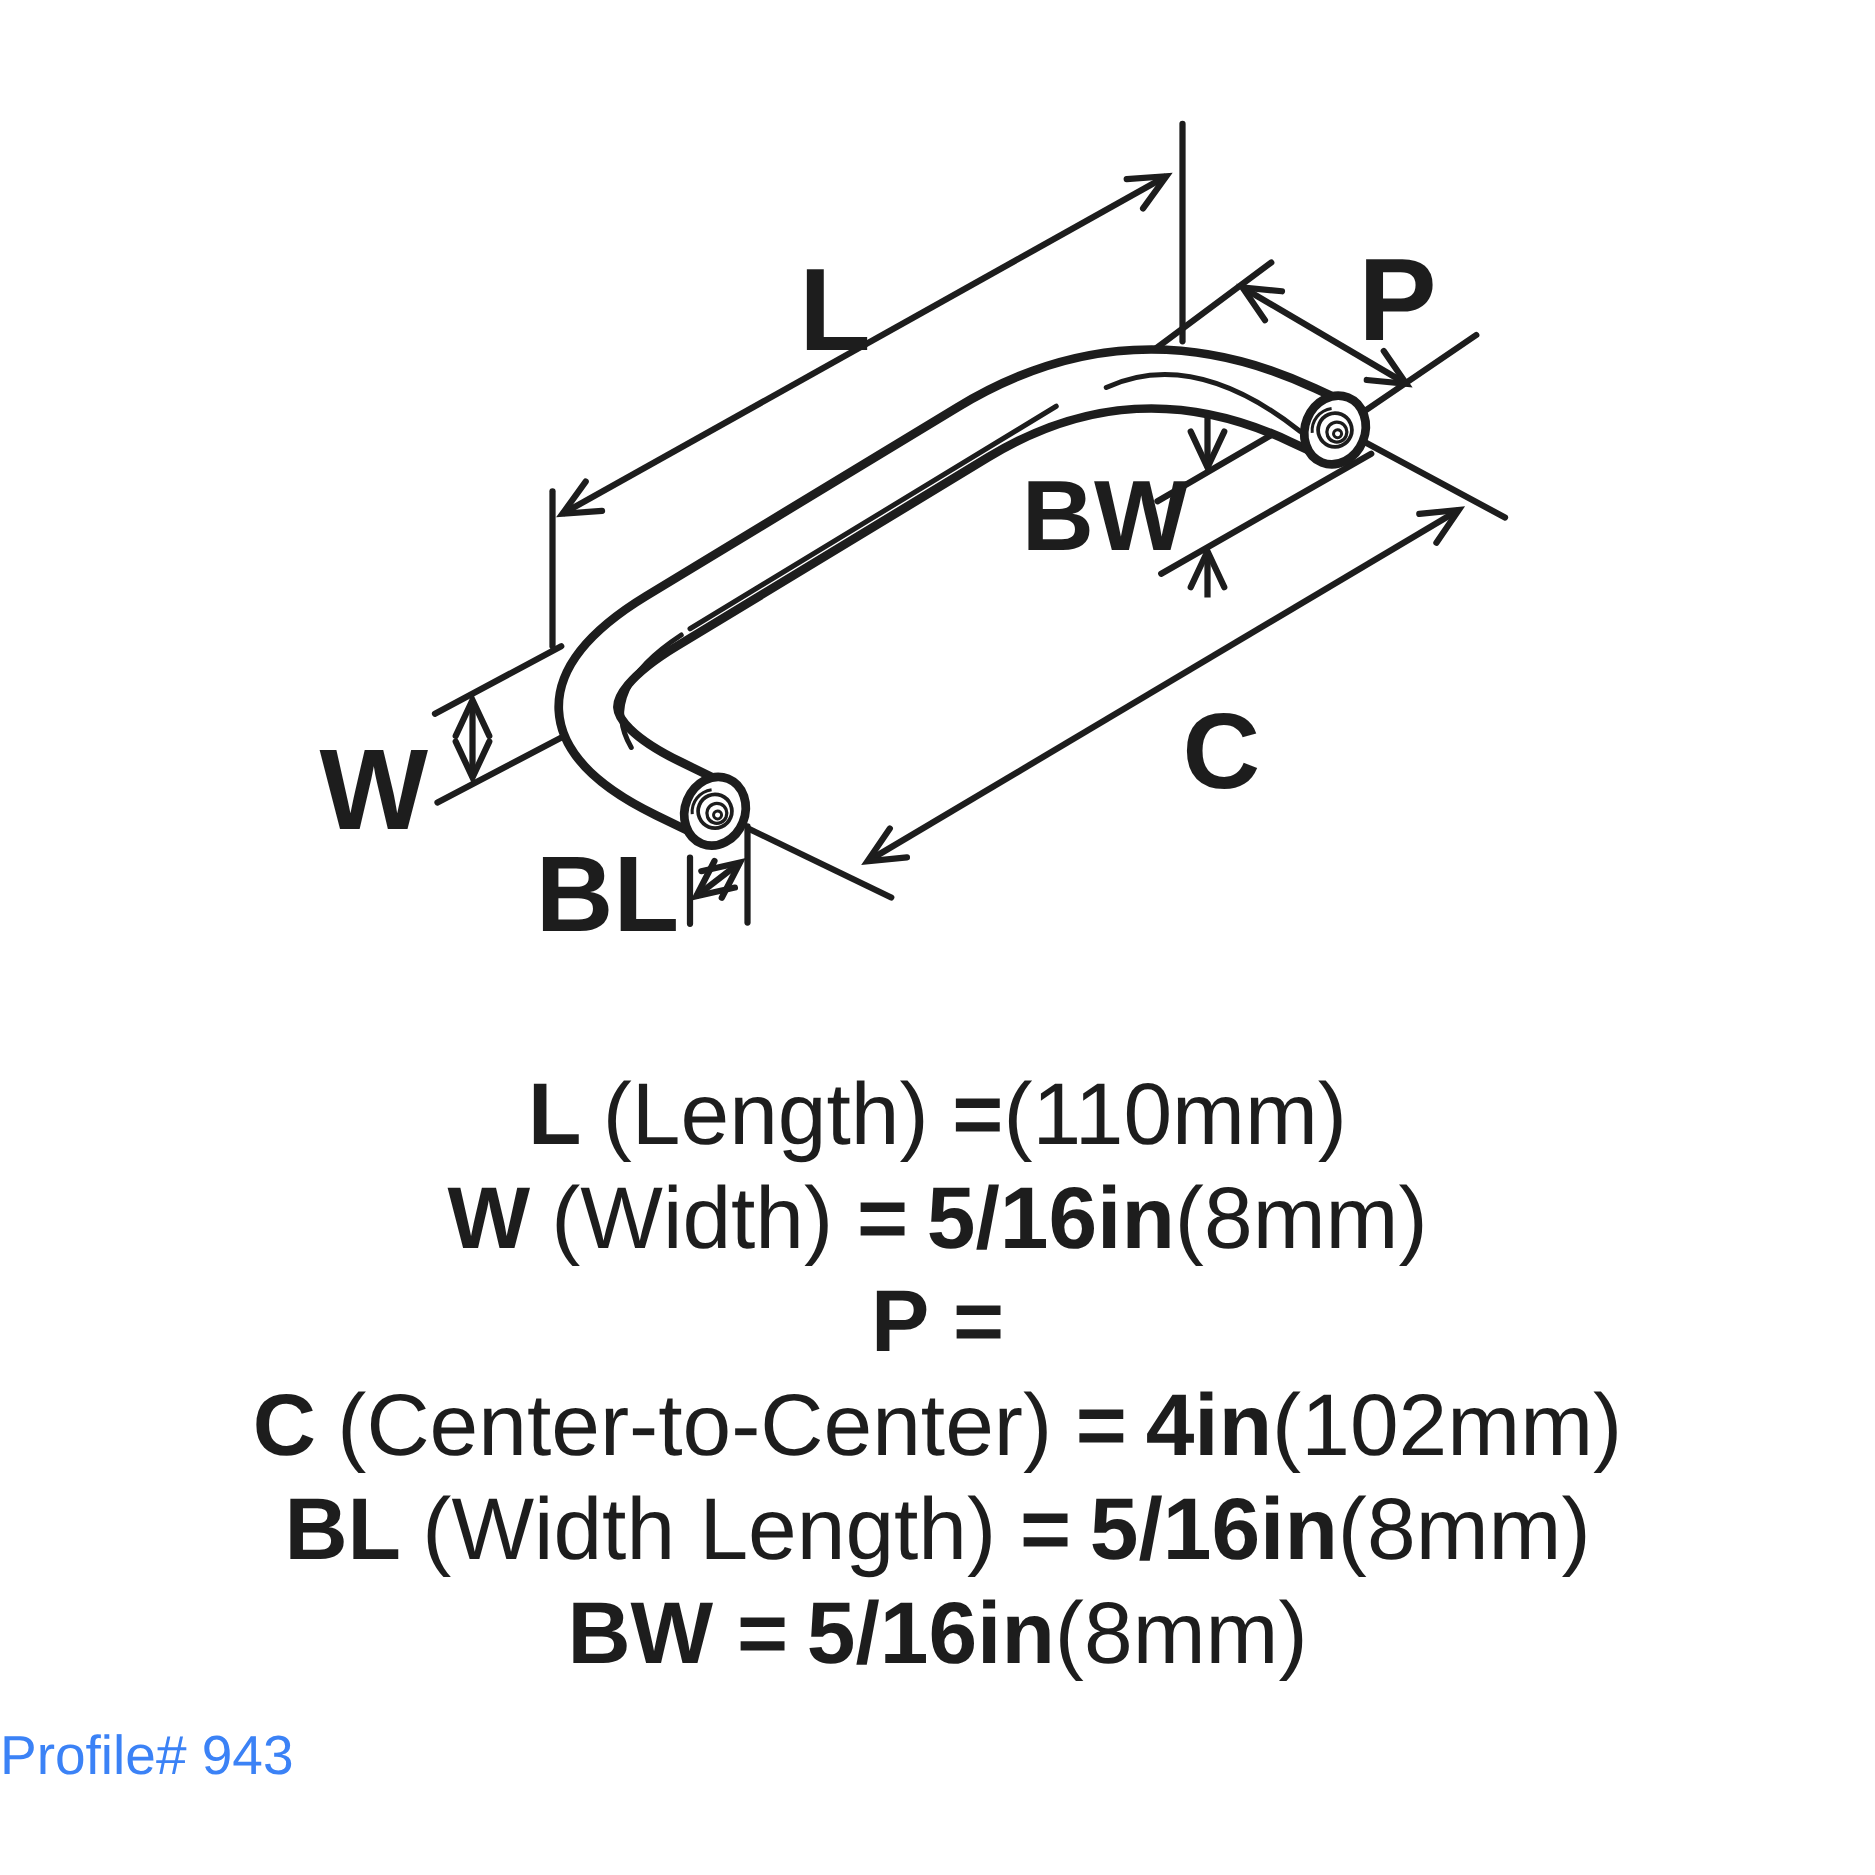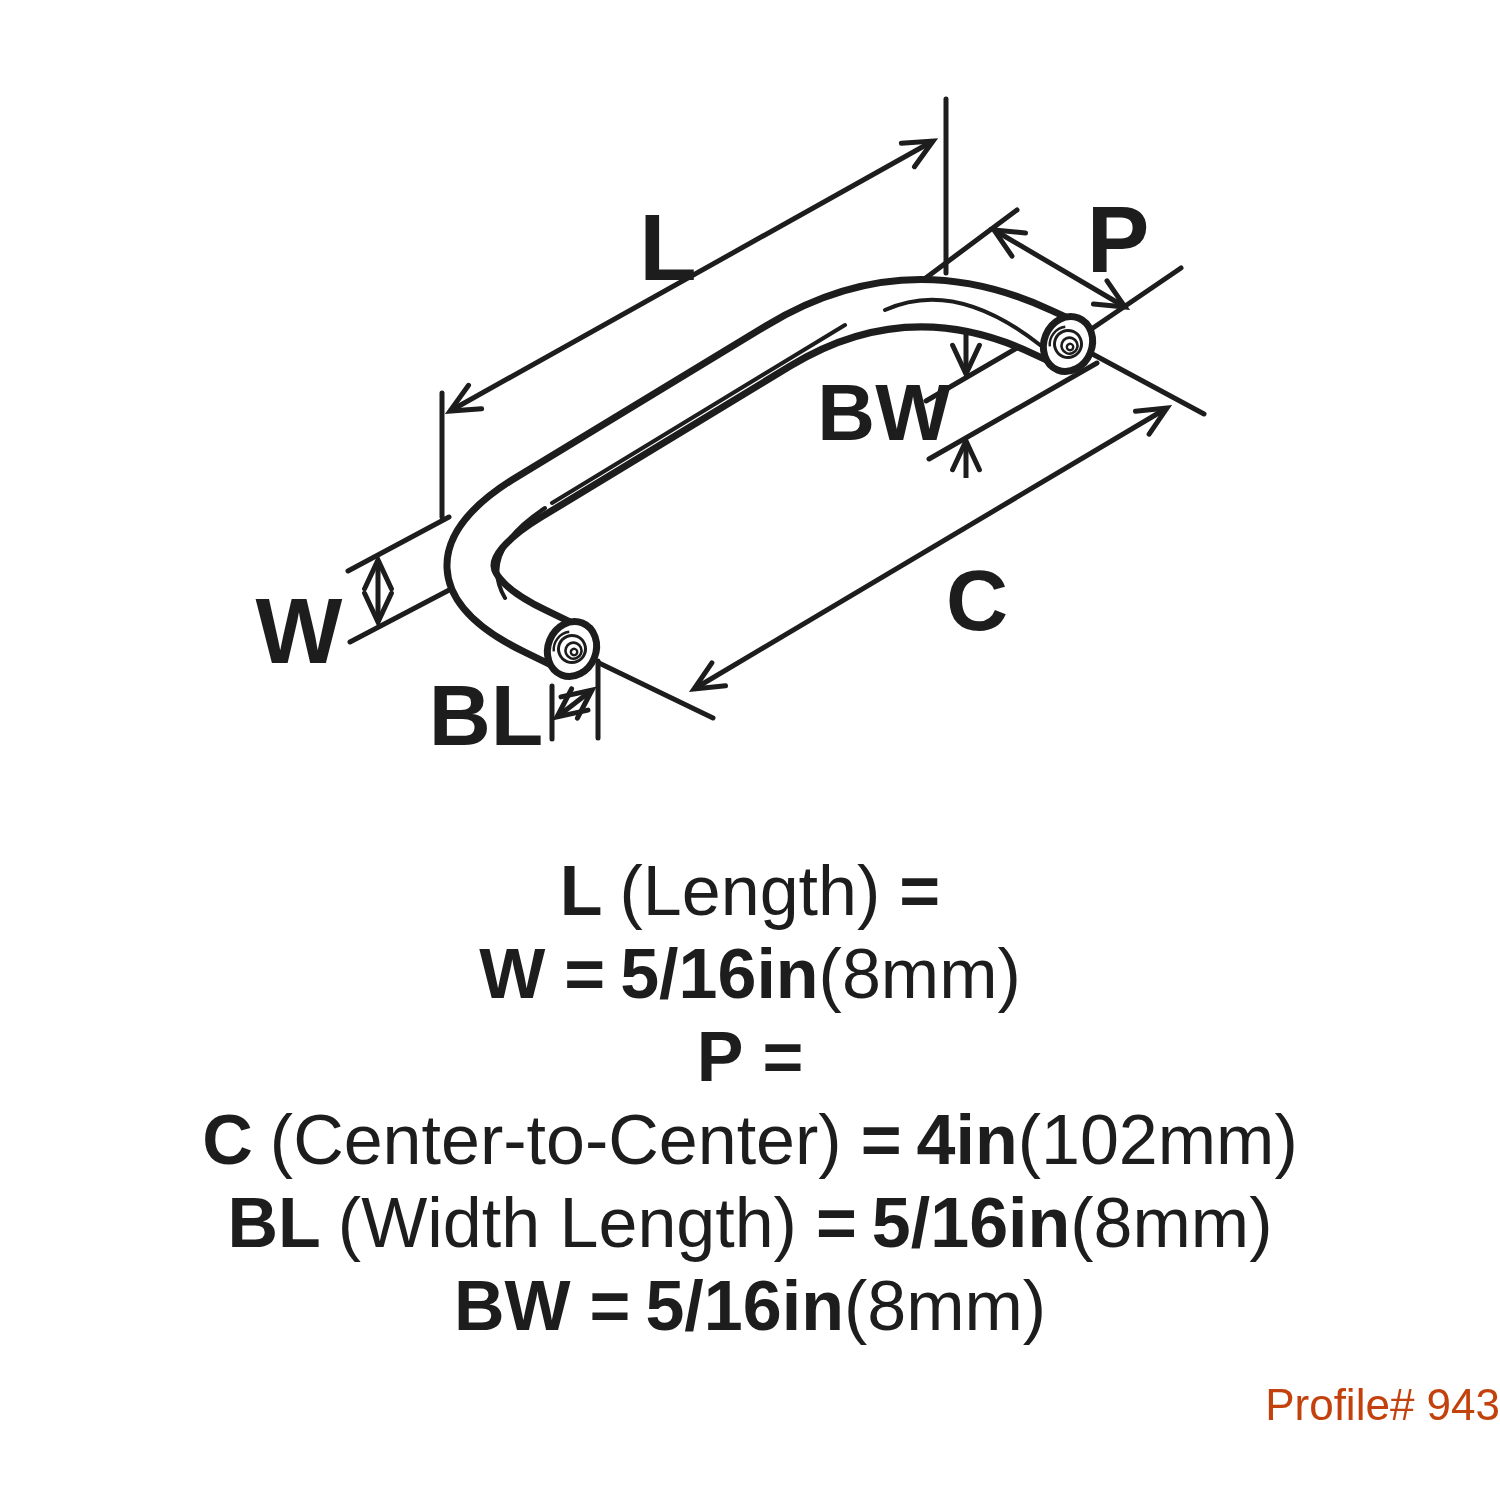--- a/index.html
+++ b/index.html
@@ -9,22 +9,22 @@
   }
   .diagram-svg{position:absolute;top:0;left:0;}
   .dimlabel{font-family:"Liberation Sans","DejaVu Sans",sans-serif;font-weight:700;fill:#1d1d1d;text-anchor:middle;}
   .specs{position:absolute;top:850px;left:0;width:1500px;}
   .spec-row{display:flex;justify-content:center;align-items:baseline;line-height:83px;font-size:70px;white-space:pre;}
   .sym{font-weight:700;}
   .nm{font-weight:400;margin-left:17px;text-align:center;}
   .eq{font-weight:700;margin-left:19px;}
   .imp{font-weight:700;margin-left:15px;}
   .met{font-weight:400;}
-  .footer{position:absolute;top:1380px;left:0;width:1500px;text-align:right;
-    font-size:44px;font-weight:400;color:#c2410c;}
+  .footer{position:absolute;top:1380px;left:0;width:1500px;text-align:left;
+    font-size:44px;font-weight:400;color:#3b82f6;}
 </style>
 </head>
 <body>
 
 <div class="page">
 
   <svg class="diagram-svg" width="1500" height="820" viewBox="0 0 1500 820">
     <defs>
       <marker id="arrh" viewBox="0 0 24 24" refX="20" refY="12" markerWidth="46" markerHeight="46" markerUnits="userSpaceOnUse" orient="auto-start-reverse">
         <path d="M5,5 L20,12 L5,19" fill="none" stroke="#1d1d1d" stroke-width="2.6" stroke-linecap="round"></path>
@@ -84,22 +84,22 @@
 
     <text class="dimlabel" x="668" y="280" font-size="94">L</text>
     <text class="dimlabel" x="1118" y="272" font-size="94">P</text>
     <text class="dimlabel" x="884" y="440" font-size="80">BW</text>
     <text class="dimlabel" x="299" y="663" font-size="92">W</text>
     <text class="dimlabel" x="977" y="630" font-size="86">C</text>
     <text class="dimlabel" x="486" y="745" font-size="86">BL</text>
   </svg>
 
   <div class="specs">
-    <div class="spec-row"><span class="sym">L</span><span class="nm">(Length)</span><span class="eq">=</span></div>
-    <div class="spec-row"><span class="sym">W</span><span class="eq">=</span><span class="imp">5/16in</span><span class="met">(8mm)</span></div>
+    <div class="spec-row"><span class="sym">L</span><span class="nm">(Length)</span><span class="eq">=</span><span class="met">(110mm)</span></div>
+    <div class="spec-row"><span class="sym">W</span><span class="nm">(Width)</span><span class="eq">=</span><span class="imp">5/16in</span><span class="met">(8mm)</span></div>
     <div class="spec-row"><span class="sym">P</span><span class="eq">=</span></div>
     <div class="spec-row"><span class="sym">C</span><span class="nm">(Center-to-Center)</span><span class="eq">=</span><span class="imp">4in</span><span class="met">(102mm)</span></div>
     <div class="spec-row"><span class="sym">BL</span><span class="nm">(Width Length)</span><span class="eq">=</span><span class="imp">5/16in</span><span class="met">(8mm)</span></div>
     <div class="spec-row"><span class="sym">BW</span><span class="eq">=</span><span class="imp">5/16in</span><span class="met">(8mm)</span></div>
   </div>
 
   <div class="footer">Profile# 943</div>
 
 </div>
 

